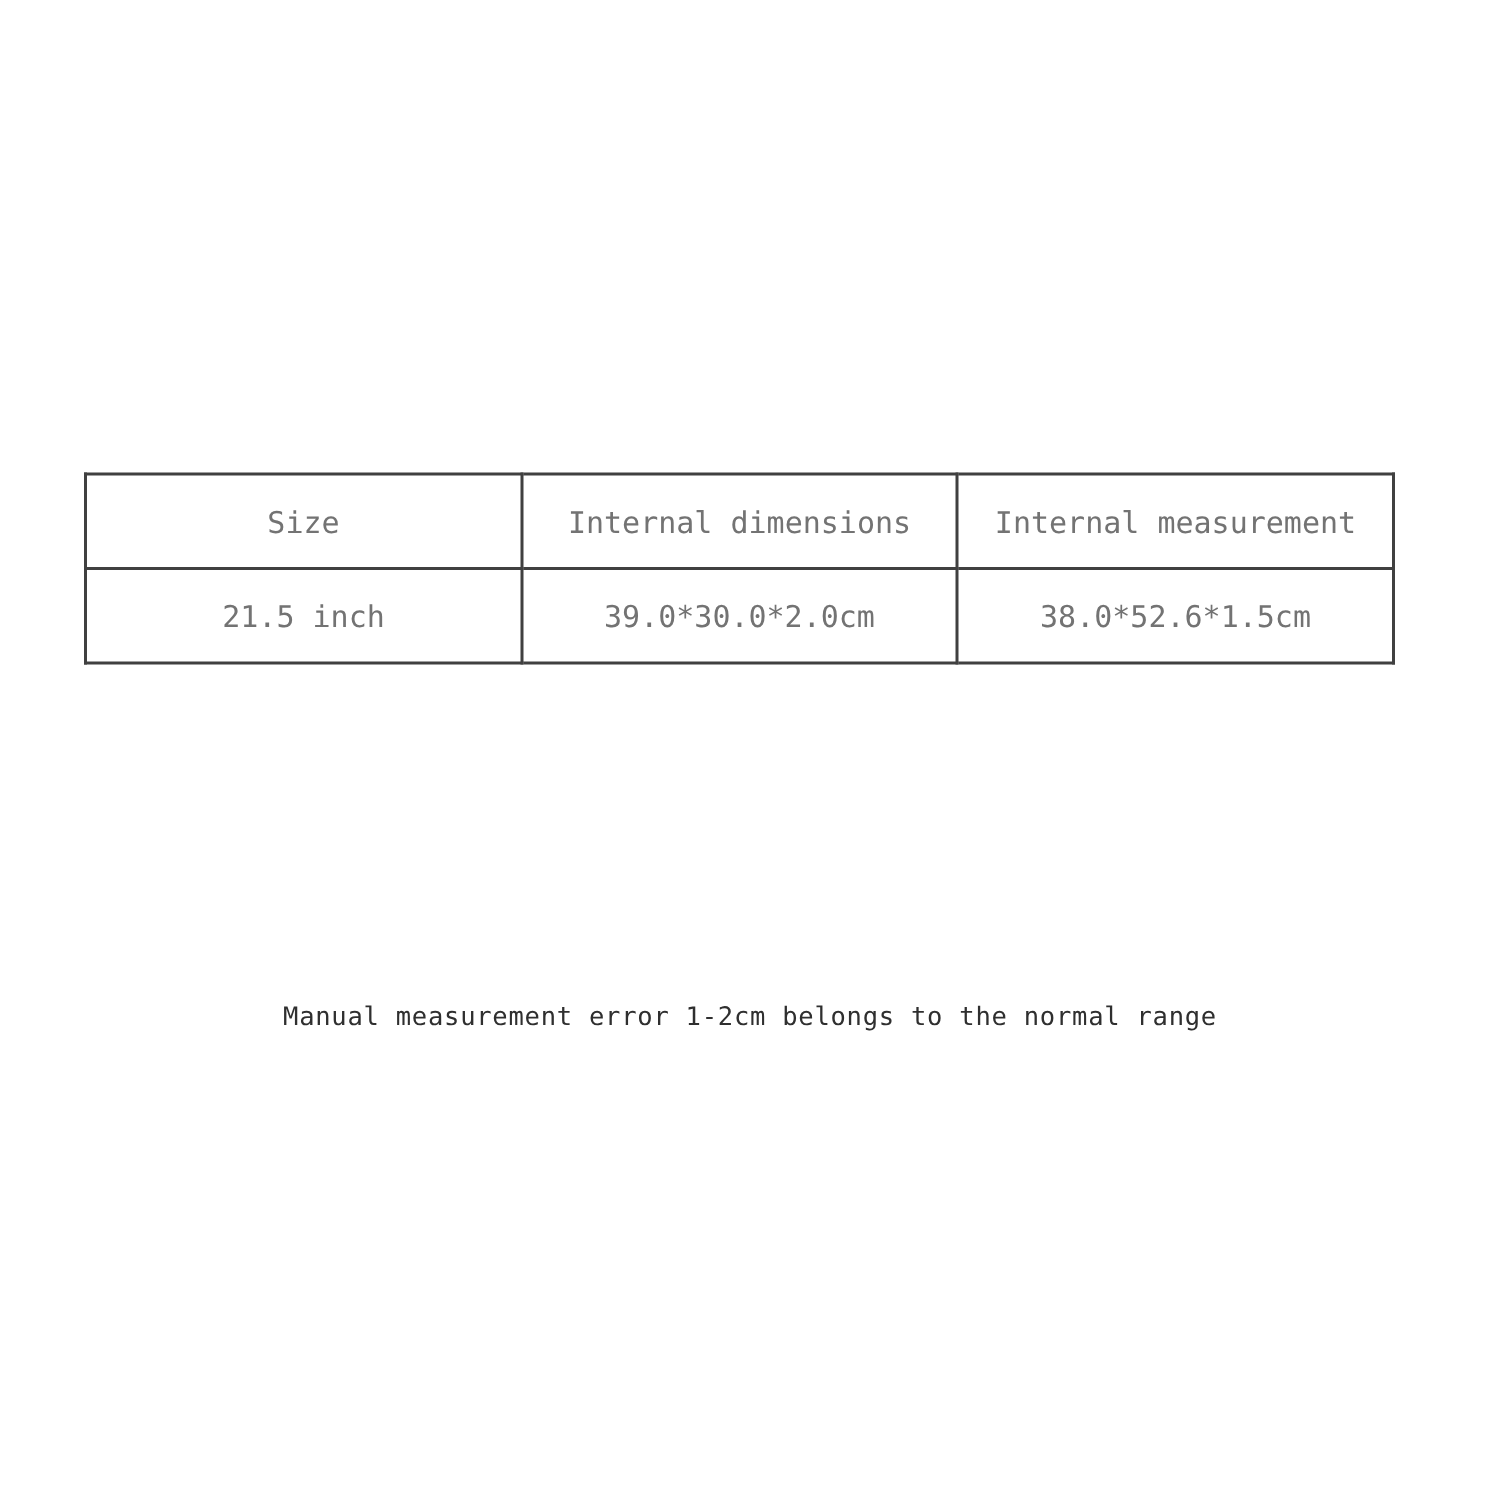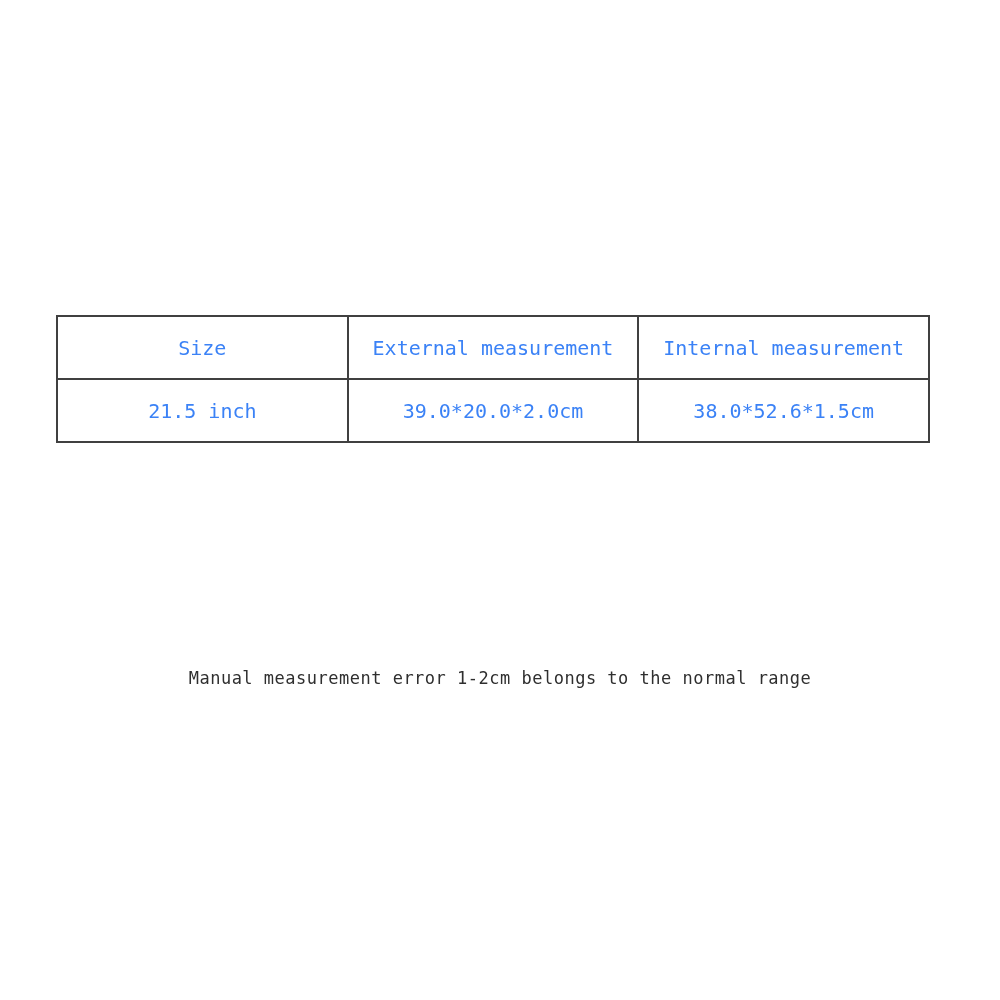--- a/index.html
+++ b/index.html
@@ -29,21 +29,21 @@
     table-layout: fixed;
   }
   table.size-table th,
   table.size-table td {
     border: 2px solid #404040;
     height: 61px;
     text-align: center;
     vertical-align: middle;
     font-size: 20px;
     font-weight: normal;
-    color: #3b82f6;
+    color: #737373;
     letter-spacing: 0px;
     padding: 0;
   }
   .footnote {
     position: absolute;
     left: 0;
     top: 668px;
     width: 1000px;
     text-align: center;
     font-size: 17px;
@@ -54,28 +54,28 @@
 </head>
 <body>
 
 <div class="page">
 
   <div class="size-table-wrap">
     <table class="size-table">
       <thead>
         <tr>
           <th>Size</th>
-          <th>External measurement</th>
+          <th>Internal dimensions</th>
           <th>Internal measurement</th>
         </tr>
       </thead>
       <tbody>
         <tr>
           <td>21.5 inch</td>
-          <td>39.0*20.0*2.0cm</td>
+          <td>39.0*30.0*2.0cm</td>
           <td>38.0*52.6*1.5cm</td>
         </tr>
       </tbody>
     </table>
   </div>
 
   <div class="footnote">Manual measurement error 1-2cm belongs to the normal range</div>
 
 </div>
 

